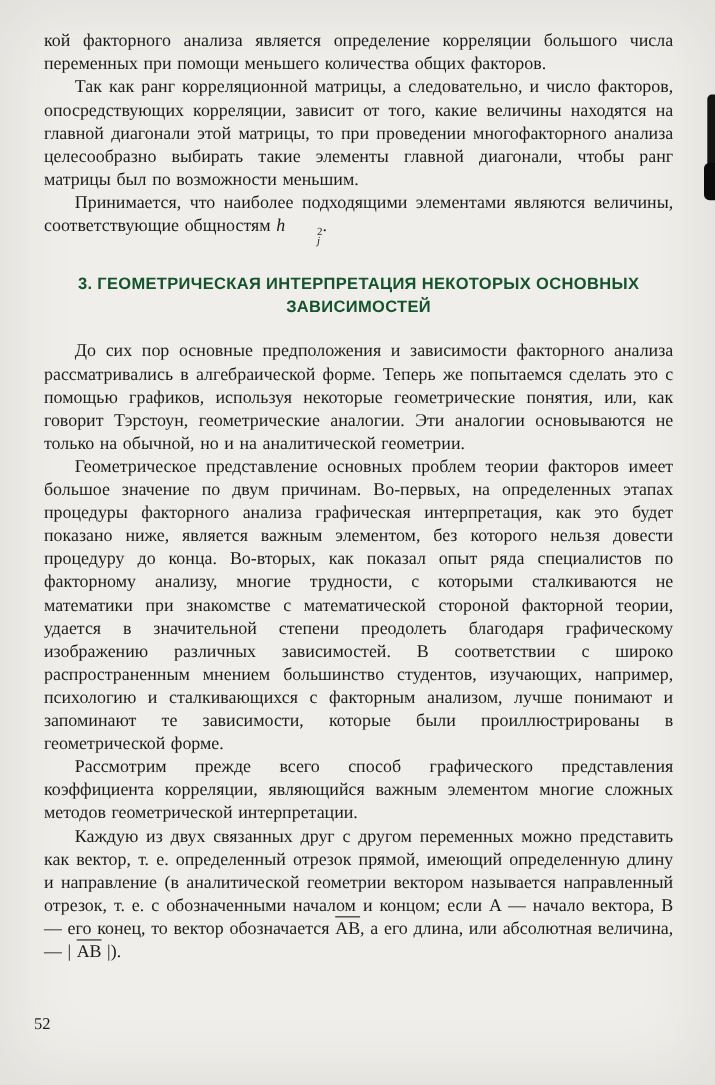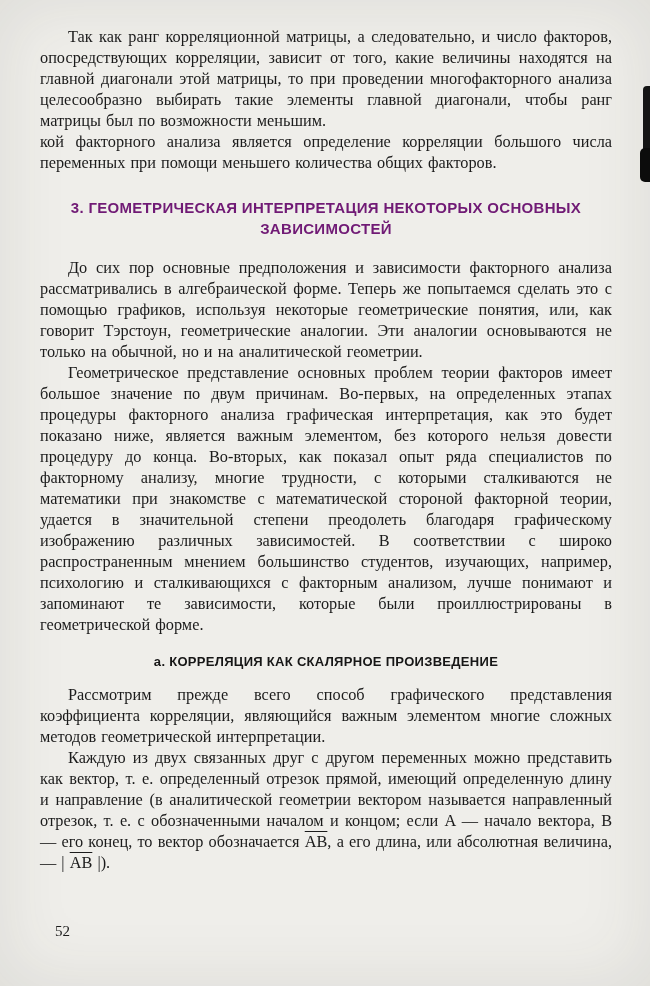--- a/index.html
+++ b/index.html
@@ -31,21 +31,21 @@
   .noindent { text-indent: 0; }
   .section-heading {
     width: 540px;
     margin: 24px auto 18px auto;
     text-align: center;
     font-family: "Liberation Sans", "DejaVu Sans", sans-serif;
     font-weight: bold;
     font-size: 15px;
     line-height: 21px;
     letter-spacing: 0.3px;
-    color: #701a75;
+    color: #14532d;
   }
   .sub-heading {
     margin: 18px auto 14px auto;
     text-align: center;
     font-family: "Liberation Sans", "DejaVu Sans", sans-serif;
     font-weight: bold;
     font-size: 13px;
     line-height: 17px;
     letter-spacing: 0.3px;
     color: #161616;
@@ -57,46 +57,49 @@
     vertical-align: -4px;
     font-size: 10px;
     line-height: 8px;
     margin-left: 1px;
   }
   .vec {
     text-decoration: overline;
   }
   .page-number {
     position: absolute;
-    left: 55px;
+    left: 31px;
     bottom: 46px;
     font-size: 15px;
     color: #1b1b1b;
   }
   .artifact { position: absolute; background: #141414; }
   .artifact-1 { right: 0; top: 86px; width: 7px; height: 66px; border-radius: 4px 0 0 4px; }
   .artifact-2 { right: 0; top: 148px; width: 10px; height: 34px; border-radius: 5px 0 0 5px; background: #0c0c0c; }
 </style>
 </head>
 <body>
 
 <div class="page">
 
+  <p class="body-text noindent">кой факторного анализа является определение корреляции большого числа переменных при помощи меньшего количества общих факторов.</p>
+
   <p class="body-text">Так как ранг корреляционной матрицы, а следовательно, и число факторов, опосредствующих корреляции, зависит от того, какие величины находятся на главной диагонали этой матрицы, то при проведении многофакторного анализа целесообразно выбирать такие элементы главной диагонали, чтобы ранг матрицы был по возможности меньшим.</p>
 
-  <p class="body-text noindent">кой факторного анализа является определение корреляции большого числа переменных при помощи меньшего количества общих факторов.</p>
-
+  <p class="body-text"><span>Принимается, что наиболее подходящими элементами являются величины, соответствующие общностям </span><span class="var">h</span><span class="supsub">
+        <span>2</span>
+        <span class="var">j</span>
+      </span><span>.</span></p>
 
   <h2 class="section-heading">3. ГЕОМЕТРИЧЕСКАЯ ИНТЕРПРЕТАЦИЯ НЕКОТОРЫХ ОСНОВНЫХ ЗАВИСИМОСТЕЙ</h2>
 
   <p class="body-text">До сих пор основные предположения и зависимости факторного анализа рассматривались в алгебраической форме. Теперь же попытаемся сделать это с помощью графиков, используя некоторые геометрические понятия, или, как говорит Тэрстоун, геометрические аналогии. Эти аналогии основываются не только на обычной, но и на аналитической геометрии.</p>
 
   <p class="body-text">Геометрическое представление основных проблем теории факторов имеет большое значение по двум причинам. Во-первых, на определенных этапах процедуры факторного анализа графическая интерпретация, как это будет показано ниже, является важным элементом, без которого нельзя довести процедуру до конца. Во-вторых, как показал опыт ряда специалистов по факторному анализу, многие трудности, с которыми сталкиваются не математики при знакомстве с математической стороной факторной теории, удается в значительной степени преодолеть благодаря графическому изображению различных зависимостей. В соответствии с широко распространенным мнением большинство студентов, изучающих, например, психологию и сталкивающихся с факторным анализом, лучше понимают и запоминают те зависимости, которые были проиллюстрированы в геометрической форме.</p>
 
-  <h3 class="sub-heading">а. КОРРЕЛЯЦИЯ КАК СКАЛЯРНОЕ ПРОИЗВЕДЕНИЕ</h3>
 
   <p class="body-text">Рассмотрим прежде всего способ графического представления коэффициента корреляции, являющийся важным элементом многие сложных методов геометрической интерпретации.</p>
 
   <p class="body-text"><span>Каждую из двух связанных друг с другом переменных можно представить как вектор, т. е. определенный отрезок прямой, имеющий определенную длину и направление (в аналитической геометрии вектором называется направленный отрезок, т. е. с обозначенными началом и концом; если A — начало вектора, B — его конец, то вектор обозначается </span><span class="vec">AB</span><span>, а его длина, или абсолютная величина, — | </span><span class="vec">AB</span><span> |).</span></p>
 
 
   <div class="page-number">52</div>
 
   <div class="artifact artifact-1"></div>
   <div class="artifact artifact-2"></div>

